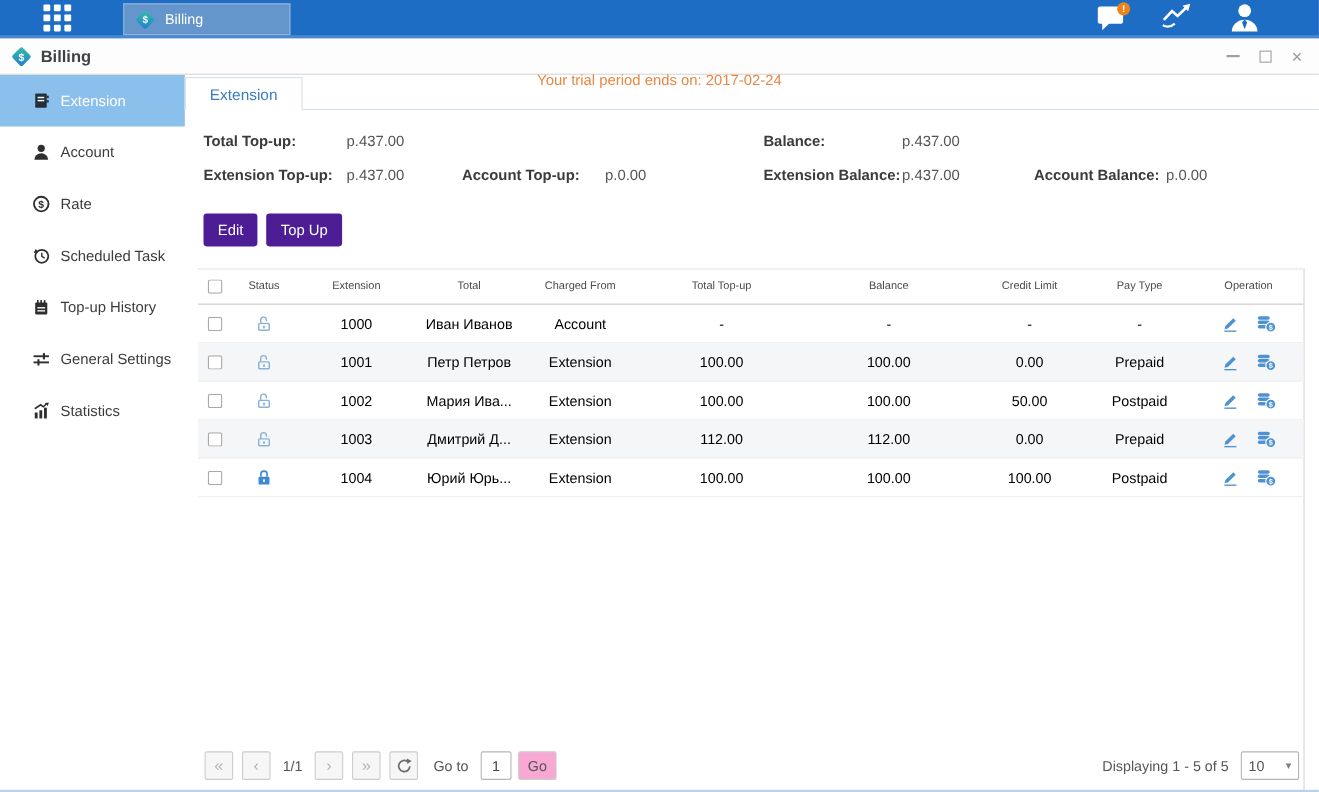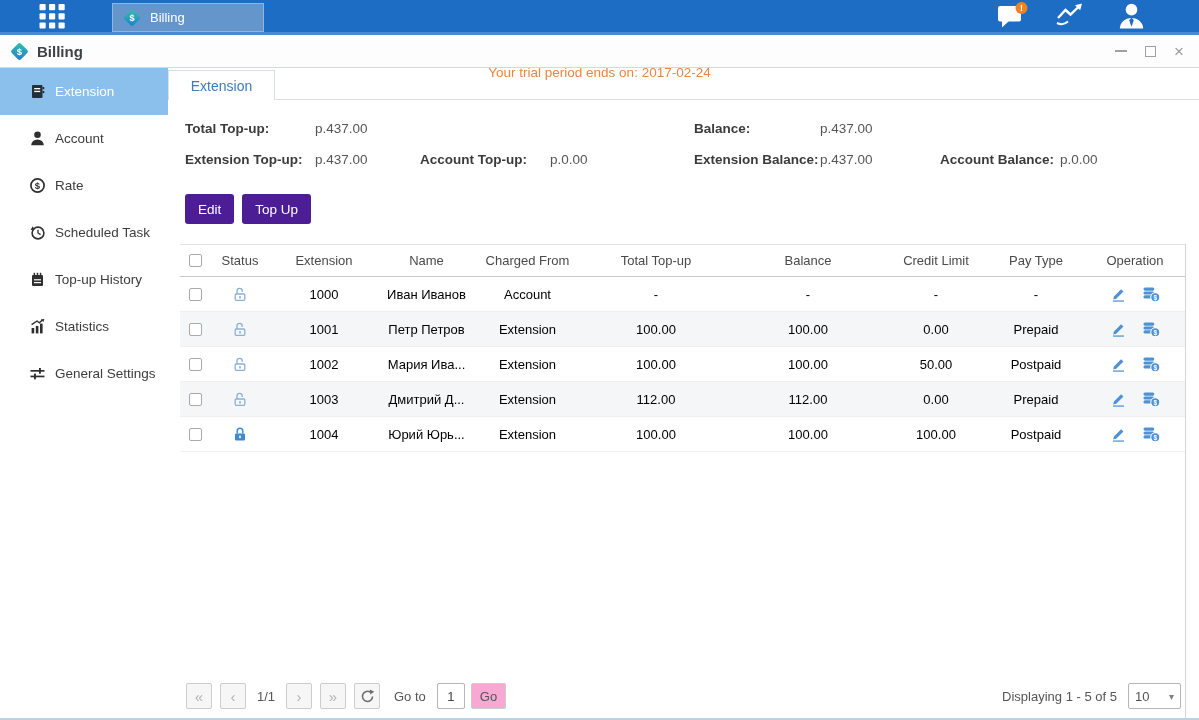--- a/index.html
+++ b/index.html
@@ -39,21 +39,21 @@
   
   .summary { position:relative; height:88px; }
   .summary span { position:absolute; font-size:13.5px; color:#555; white-space:nowrap; }
   .summary .lbl { font-weight:bold; color:#3b3b3b; }
   
   .btn-row { display:flex; gap:8px; margin:6px 0 0 17px; }
   .btn { background:#4c1d95; color:#fff; font-size:13.5px; border:none; height:30px; padding:0 13px; border-radius:3px; cursor:pointer; font-family:inherit; }
   
   .grid { margin:20px 0 0 12px; width:1006px; flex:1; display:flex; flex-direction:column; border-right:1px solid #d4d4d4; min-height:0; }
   .thead, .trow { display:grid; grid-template-columns:30px 60px 108px 97px 105px 152px 152px 104px 96px 102px; align-items:center; }
-  .thead { height:33px; flex:none; border-top:1px solid #e3e3e3; border-bottom:1px solid #c9c9c9; font-size:13px; color:#4a4a4a; }
+  .thead { height:33px; flex:none; border-top:1px solid #e3e3e3; border-bottom:1px solid #c9c9c9; font-size:10px; color:#4a4a4a; }
   .trow { height:35px; flex:none; font-size:13px; color:#000000; border-bottom:1px solid #f0f0f0; }
   .trow:nth-child(even) { background:#f5f6f7; }
   .cell { text-align:center; overflow:hidden; white-space:nowrap; }
   .cell-flex { display:flex; align-items:center; justify-content:center; }
   .checkbox { display:inline-block; width:13px; height:13px; border:1px solid #a9a9a9; border-radius:2px; background:#fff; cursor:pointer; vertical-align:middle; }
   .status-cell svg { display:none; margin:0 auto; }
   .status-cell.unlocked .lock-open { display:block; }
   .status-cell.locked .lock-closed { display:block; }
   .op-cell { display:flex; justify-content:center; gap:15px; }
   .op-cell svg { cursor:pointer; }
@@ -197,36 +197,36 @@
         <rect x="4.6" y="1.8" width="1.5" height="3.4" fill="#2f2f2f"></rect>
         <rect x="7.7" y="1.8" width="1.5" height="3.4" fill="#2f2f2f"></rect>
         <rect x="10.8" y="1.8" width="1.5" height="3.4" fill="#2f2f2f"></rect>
         <rect x="5" y="8.2" width="7" height="1.2" fill="#fff"></rect>
         <rect x="5" y="11" width="7" height="1.2" fill="#fff"></rect>
       </svg>
       <span>Top-up History</span>
     </div>
     <div class="side-item">
       <svg width="17" height="17" viewBox="0 0 17 17">
+        <rect x="1.5" y="5" width="14" height="1.7" fill="#2f2f2f"></rect>
+        <rect x="10" y="3" width="1.9" height="5.7" fill="#2f2f2f"></rect>
+        <rect x="1.5" y="10.6" width="14" height="1.7" fill="#2f2f2f"></rect>
+        <rect x="5" y="8.6" width="1.9" height="5.7" fill="#2f2f2f"></rect>
+      </svg>
+      <span>General Settings</span>
+    </div>
+    <div class="side-item">
+      <svg width="17" height="17" viewBox="0 0 17 17">
         <rect x="2.6" y="10" width="2.6" height="5.4" fill="#2f2f2f"></rect>
         <rect x="6.8" y="8" width="2.6" height="7.4" fill="#2f2f2f"></rect>
         <rect x="11" y="5.6" width="2.6" height="9.8" fill="#2f2f2f"></rect>
         <polyline points="2.6,6.6 8,3 10.4,4.8 13.6,1.8" fill="none" stroke="#2f2f2f" stroke-width="1.4"></polyline>
         <polygon points="15.4,1 11.8,1.4 14.4,4" fill="#2f2f2f"></polygon>
       </svg>
       <span>Statistics</span>
-    </div>
-    <div class="side-item">
-      <svg width="17" height="17" viewBox="0 0 17 17">
-        <rect x="1.5" y="5" width="14" height="1.7" fill="#2f2f2f"></rect>
-        <rect x="10" y="3" width="1.9" height="5.7" fill="#2f2f2f"></rect>
-        <rect x="1.5" y="10.6" width="14" height="1.7" fill="#2f2f2f"></rect>
-        <rect x="5" y="8.6" width="1.9" height="5.7" fill="#2f2f2f"></rect>
-      </svg>
-      <span>General Settings</span>
     </div>
   </div>
 
   <div class="content">
     <div class="tabstrip">
       <div class="tab">Extension</div>
     </div>
 
     <div class="summary">
       <span class="lbl" style="left:17px;  top:21px;">Total Top-up:</span>
@@ -248,21 +248,21 @@
       <button class="btn">Top Up</button>
     </div>
 
     <div class="grid">
       <div class="thead">
         <div class="cell cell-flex">
             <span class="checkbox"></span>
           </div>
         <div class="cell">Status</div>
         <div class="cell">Extension</div>
-        <div class="cell">Name</div>
+        <div class="cell">Total</div>
         <div class="cell">Charged From</div>
         <div class="cell">Total Top-up</div>
         <div class="cell">Balance</div>
         <div class="cell">Credit Limit</div>
         <div class="cell">Pay Type</div>
         <div class="cell">Operation</div>
       </div>
 
       <div>
   <div class="trow">

